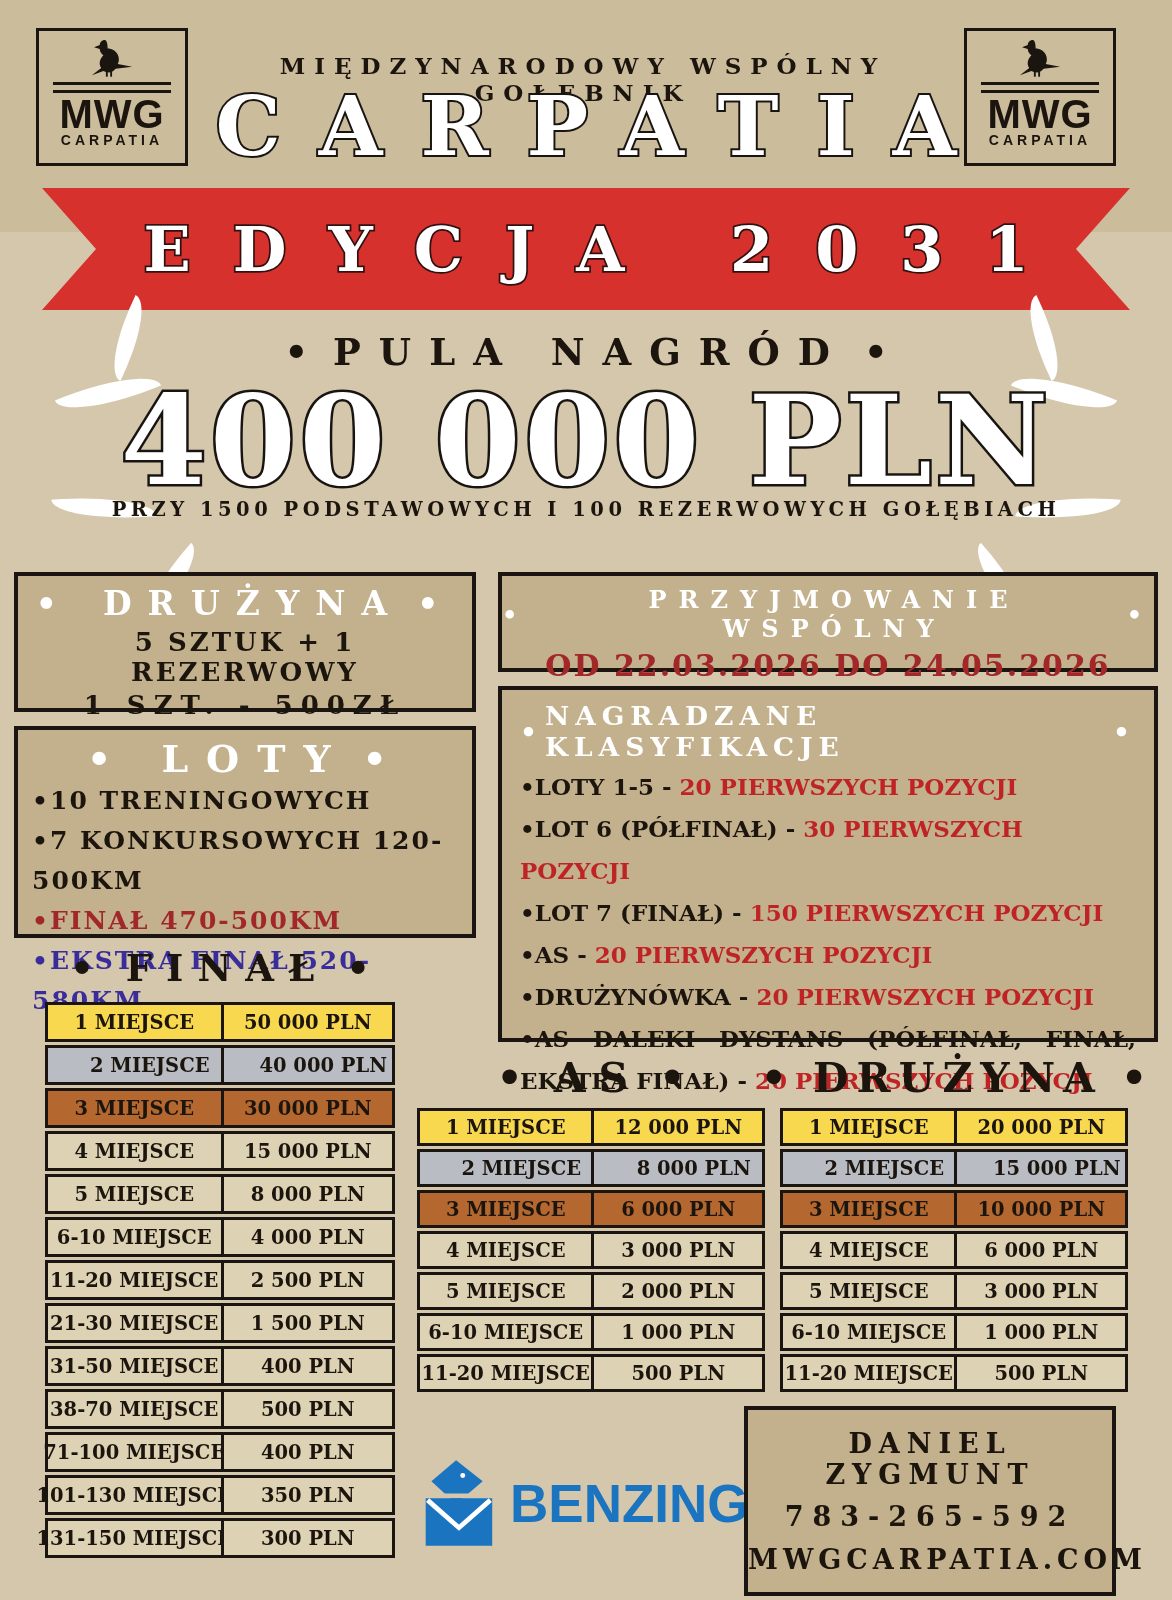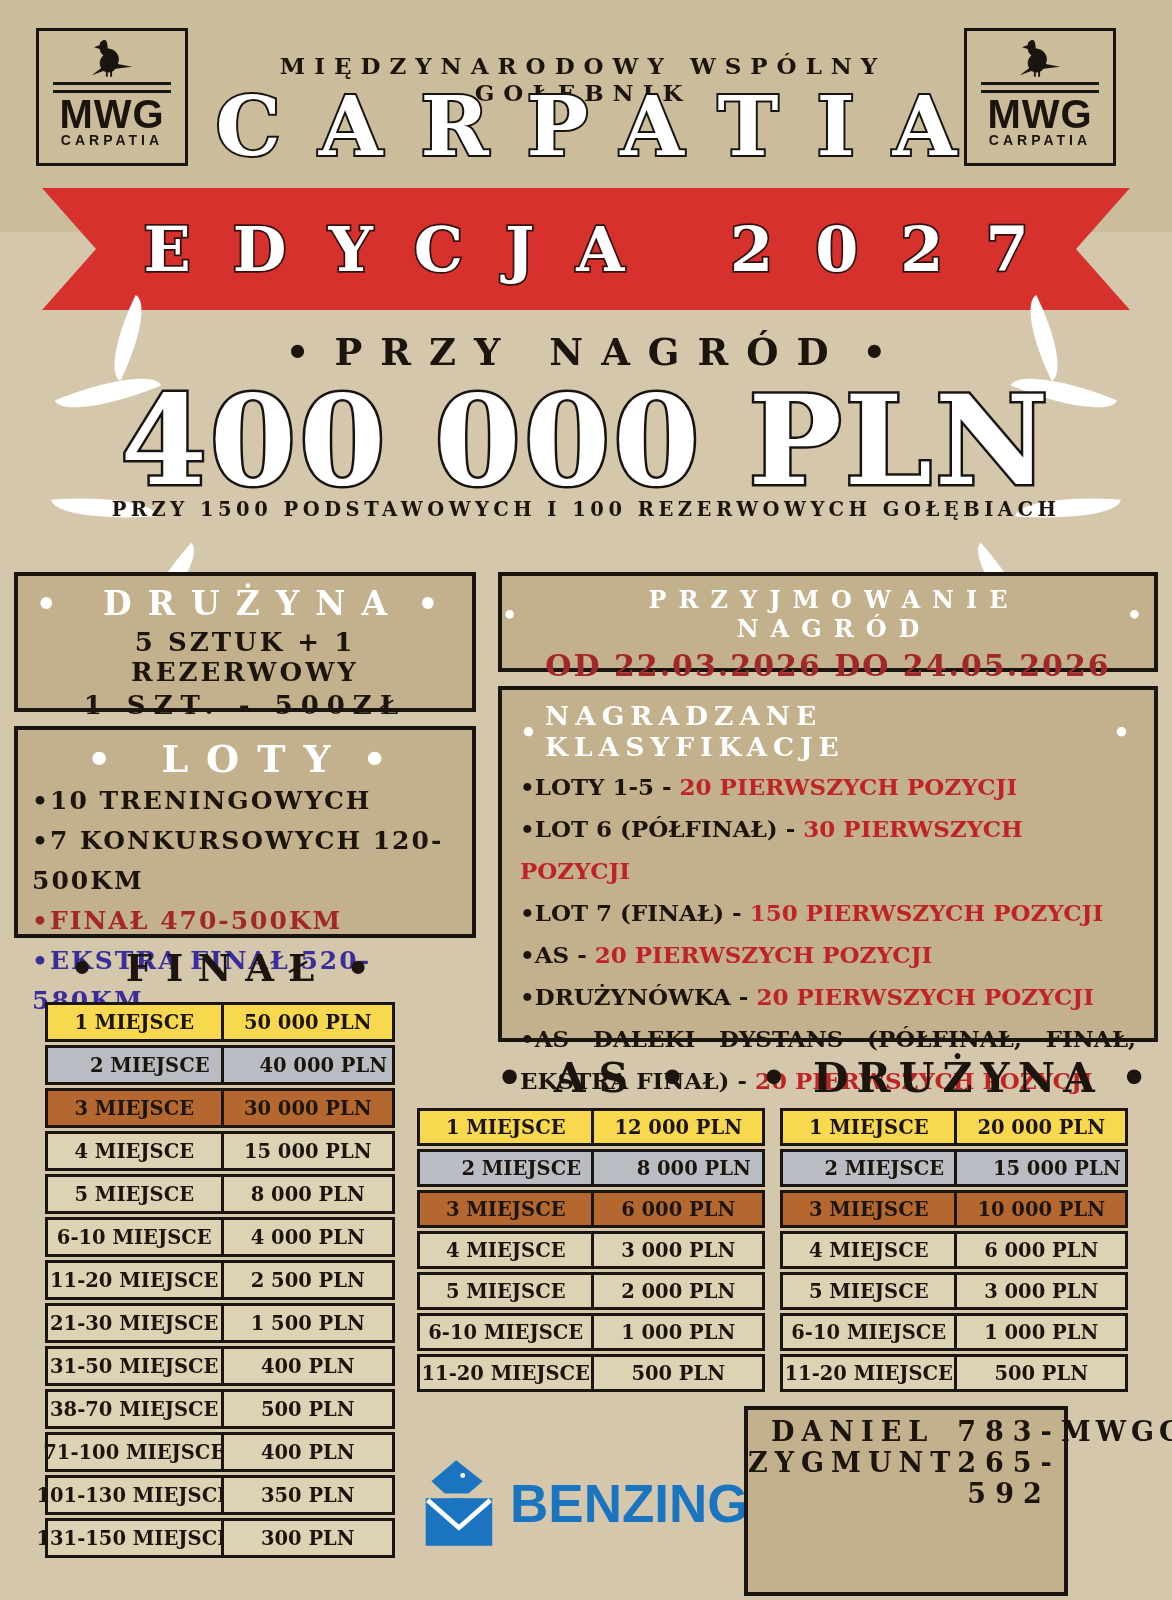--- a/index.html
+++ b/index.html
@@ -94,21 +94,21 @@
   .cell.c2{margin-left:-3px;}
   .t-gold .cell{background:var(--gold);}
   .t-silver .cell{background:var(--silver);padding-left:31px;}
   .t-bronze .cell{background:var(--bronze);}
 
   
   .benzing{position:absolute;left:420px;top:1448px;width:320px;height:110px;display:flex;align-items:center;gap:14px;}
   .benzing svg{width:76px;height:92px;flex:none;}
   .benzing-word{font-family:"Liberation Sans",sans-serif;font-weight:700;font-size:53px;color:var(--benzing_blue);letter-spacing:0px;}
 
-  .contact-box{left:744px;top:1406px;width:324px;height:190px;display:flex;flex-direction:row;justify-content:space-evenly;padding:6px 0;}
+  .contact-box{left:744px;top:1406px;width:372px;height:190px;display:flex;flex-direction:column;justify-content:space-evenly;padding:6px 0;}
   .contact-box div{font-weight:700;font-size:27px;}
   .contact-name{letter-spacing:7px;}
   .contact-phone{letter-spacing:9px;}
   .contact-site{letter-spacing:5px;}
 </style>
 </head>
 <body>
 
 <div class="poster">
   <div class="top-band"></div>
@@ -134,54 +134,54 @@
     <div class="logo-lines"></div>
     <div class="logo-lines"></div>
     <div class="logo-mwg">MWG</div>
     <div class="logo-sub">CARPATIA</div>
   </div>
 
   <div class="hdr-subtitle">MIĘDZYNARODOWY WSPÓLNY GOŁĘBNIK</div>
   <div class="page-title">CARPATIA</div>
 
   <div class="ribbon">
-    <div class="ribbon-text">EDYCJA 2027</div>
+    <div class="ribbon-text">EDYCJA 2031</div>
   </div>
 
   <div class="leaf" style="left:116px;top:296px;width:24px;height:84px;transform:rotate(26deg);"></div>
   <div class="leaf" style="left:56px;top:380px;width:104px;height:26px;transform:rotate(-22deg);"></div>
   <div class="leaf" style="left:52px;top:496px;width:104px;height:24px;transform:rotate(-4deg);"></div>
   <div class="leaf" style="left:160px;top:540px;width:24px;height:84px;transform:rotate(42deg);"></div>
   <div class="leaf" style="left:1032px;top:296px;width:24px;height:84px;transform:rotate(-26deg) scaleX(-1);"></div>
   <div class="leaf" style="left:1012px;top:380px;width:104px;height:26px;transform:rotate(22deg) scaleX(-1);"></div>
   <div class="leaf" style="left:1016px;top:496px;width:104px;height:24px;transform:rotate(4deg) scaleX(-1);"></div>
   <div class="leaf" style="left:988px;top:540px;width:24px;height:84px;transform:rotate(-42deg) scaleX(-1);"></div>
 
   <div class="pula">
     <span class="b">•</span>
-    <span class="txt">PRZY NAGRÓD</span>
+    <span class="txt">PULA NAGRÓD</span>
     <span class="b">•</span>
   </div>
   <div class="amount">400 000 PLN</div>
   <div class="amount-note">PRZY 1500 PODSTAWOWYCH I 100 REZERWOWYCH GOŁĘBIACH</div>
 
   <div class="info-box team-box">
     <div class="box-title">
       <span class="b">•</span>
       <span class="txt">DRUŻYNA</span>
       <span class="b">•</span>
     </div>
     <div class="team-l1">5 SZTUK + 1 REZERWOWY</div>
     <div class="team-l2">1 SZT. - 500ZŁ</div>
   </div>
 
   <div class="info-box intake-box">
     <div class="box-title">
       <span class="b">•</span>
-      <span class="txt">PRZYJMOWANIE NAGRÓD</span>
+      <span class="txt">PRZYJMOWANIE WSPÓLNY</span>
       <span class="b">•</span>
     </div>
     <div class="intake-dates">OD 22.03.2026 DO 24.05.2026</div>
   </div>
 
   <div class="info-box flights-box">
     <div class="box-title">
       <span class="b">•</span>
       <span class="txt">LOTY</span>
       <span class="b">•</span>

